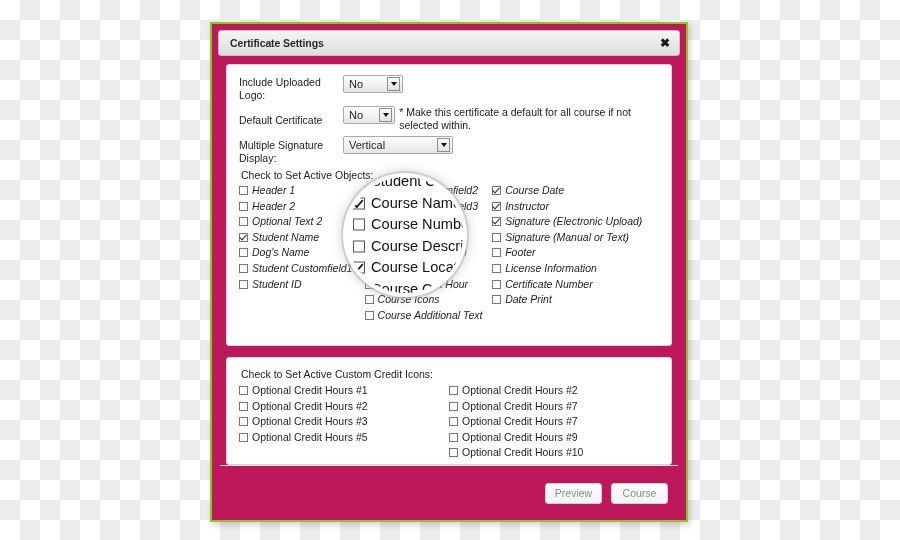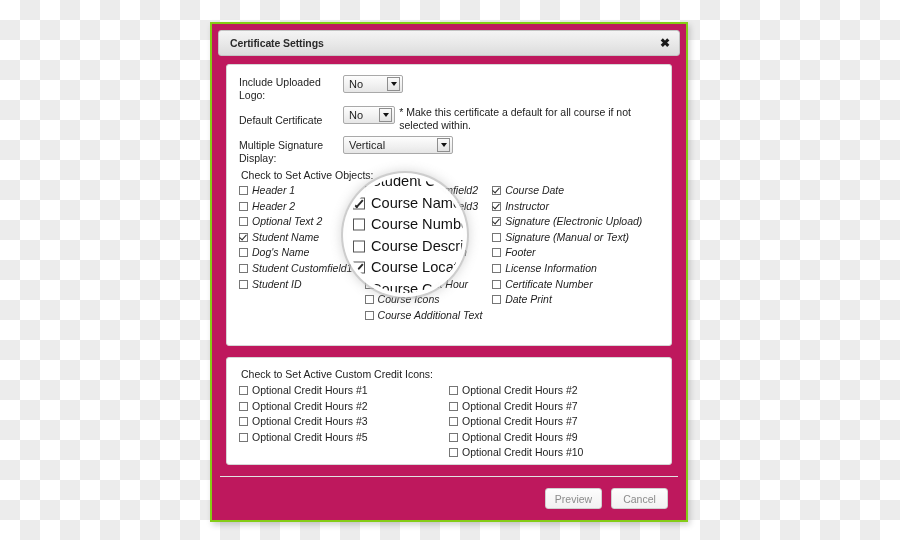--- a/index.html
+++ b/index.html
@@ -194,21 +194,21 @@
   .credit-cols { display: flex; }
   .credit-col { width: 214px; }
   .credit-col .cb-item { line-height: 15.6px; text-align: right; }
 
   
   #footer {
     position: absolute;
     left: 0;
     right: 0;
     bottom: 0;
-    height: 44px;
+    height: 55px;
     border-top: 1px solid #e2e2e2;
     margin: 0 8px;
     display: flex;
     align-items: center;
     justify-content: flex-end;
     padding-right: 10px;
     box-sizing: border-box;
   }
   .btn {
     min-width: 57px;
@@ -462,21 +462,21 @@
           <div class="cb-item">
             <span class="cb"></span>
             <span class="cb-label">Optional Credit Hours #10</span>
           </div>
         </div>
     </div>
   </div>
 
   <div id="footer">
     <div class="btn">Preview</div>
-    <div class="btn">Cancel</div>
+    <div class="btn">Course</div>
   </div>
 
 </div>
 
 <div id="loupe">
   <div id="loupe-inner">
       <div class="cb-item">
         <span class="cb"></span>
         <span class="cb-label">Student Customfield2</span>
       </div>

